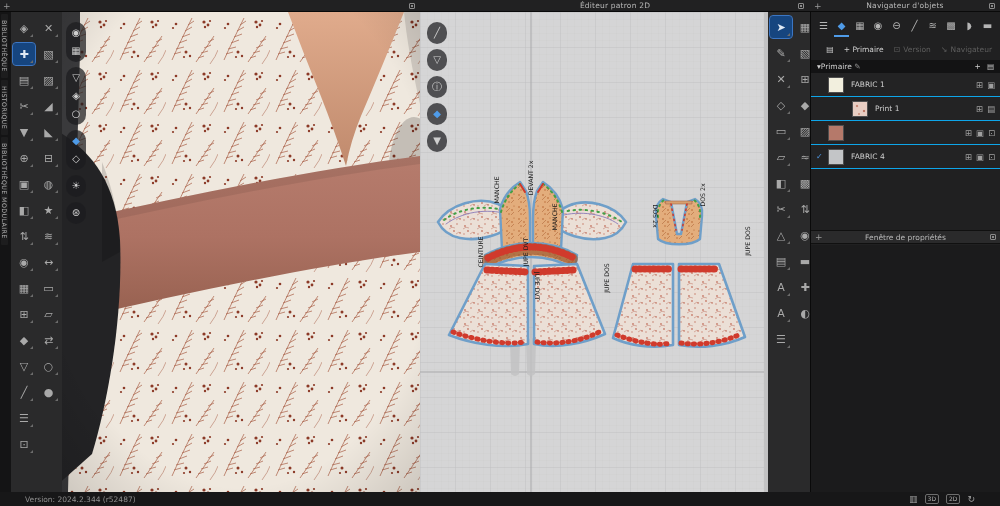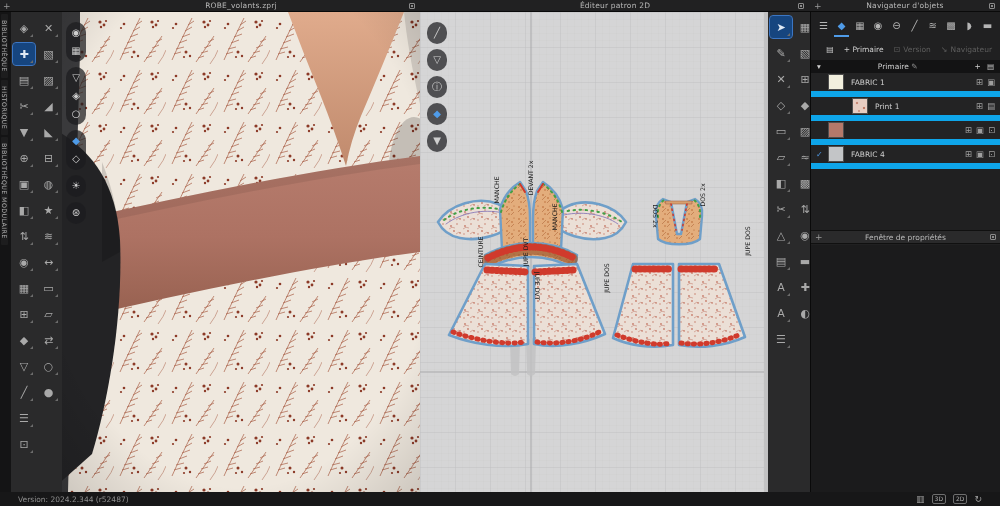--- a/index.html
+++ b/index.html
@@ -50,52 +50,51 @@
   .ntab { width:17px; height:20px; text-align:center; font-size:10px; line-height:20px; color:#b5b5b5; position:relative; }
   .ntab.active { color:#4f9be8; }
   .ntab.active::after { content:""; position:absolute; left:1px; right:1px; bottom:-1px; height:2px; background:#4f9be8; }
   #nav-actions { position:absolute; left:0; right:0; top:27px; height:20px; display:flex; align-items:center;
     justify-content:flex-end; gap:10px; padding-right:8px; font-size:7.5px; }
   .act { color:#cfcfcf; display:flex; gap:3px; align-items:center; }
   .act.dis { color:#5d5d5d; }
   .aico { font-size:8px; }
   #sect-row { position:absolute; left:0; right:0; top:48px; height:13px; background:#131314; display:flex;
     align-items:center; font-size:7.5px; color:#cfcfcf; padding:0 6px; }
-  #sect-row .grow { flex:1; text-align:center; }
+  #sect-row .grow { flex:1; }
   #fab-rows { position:absolute; left:0; right:0; top:61px; }
-  .frow { height:24px; display:flex; align-items:center; padding:0 5px; border-bottom:6px solid #0ea5e9; background:#232324; }
+  .frow { height:24px; display:flex; align-items:center; padding:0 5px; border-bottom:1px solid #0ea5e9; background:#232324; }
   .fchk { width:12px; font-size:8px; color:#4f9be8; }
   .fsw { width:16px; height:16px; border:1px solid #4e4e4e; margin-right:7px; }
   .fsw.print { background:#e8cdc2;
     background-image:radial-gradient(circle at 4px 4px,#c98a78 1.2px,transparent 1.6px),
       radial-gradient(circle at 11px 9px,#c07a66 1.2px,transparent 1.6px),
       radial-gradient(circle at 6px 12px,#d09a88 1px,transparent 1.4px);
     background-size:14px 14px; }
   .flab { font-size:7.5px; color:#cfcfcf; flex:1; }
   .ficons { display:flex; gap:4px; font-size:8.5px; color:#9f9f9f; }
   #prop-header { position:absolute; left:0; right:0; top:218px; height:14px; background:#2a2a2b;
     border-top:1px solid #101010; border-bottom:1px solid #101010;
     text-align:center; font-size:7.5px; line-height:14px; color:#b9b9b9; }
   #prop-body { position:absolute; left:0; right:0; top:233px; bottom:0; background:#1b1b1c; }
 
   
   #statusbar { position:absolute; left:0; right:0; top:492px; height:14px; background:#171718;
-    display:flex; align-items:center; font-size:7.5px; color:#8f8f8f; padding:0 18px; }
+    display:flex; align-items:center; font-size:7.5px; color:#8f8f8f; padding:0 25px; }
   #status-icons { margin-left:auto; display:flex; gap:7px; align-items:center; }
   .sico { font-size:9px; color:#9f9f9f; }
   .schip { font-size:6px; border:1px solid #6e6e6e; border-radius:2px; padding:0 2px; line-height:8px; color:#aeaeae; }
 
   svg text { font-family:"DejaVu Sans", sans-serif; }
 </style>
 </head>
 <body>
 
 <div class="titlebar" style="left:0;width:420px;">
   <span class="plus-btn" style="left:3px;">+</span>
-  <div class="ttl" style="left:62px;width:358px;right:auto;">ROBE_volants.zprj</div>
   <span class="pin" style="left:409px;"></span>
 </div>
 <div class="titlebar" style="left:420px;width:390px;">
   <div class="ttl">Éditeur patron 2D</div>
   <span class="pin" style="left:378px;"></span>
 </div>
 <div class="titlebar" style="left:810px;width:190px;">
   <span class="plus-btn" style="left:4px;">+</span>
   <div class="ttl">Navigateur d'objets</div>
   <span class="pin" style="left:179px;"></span>

